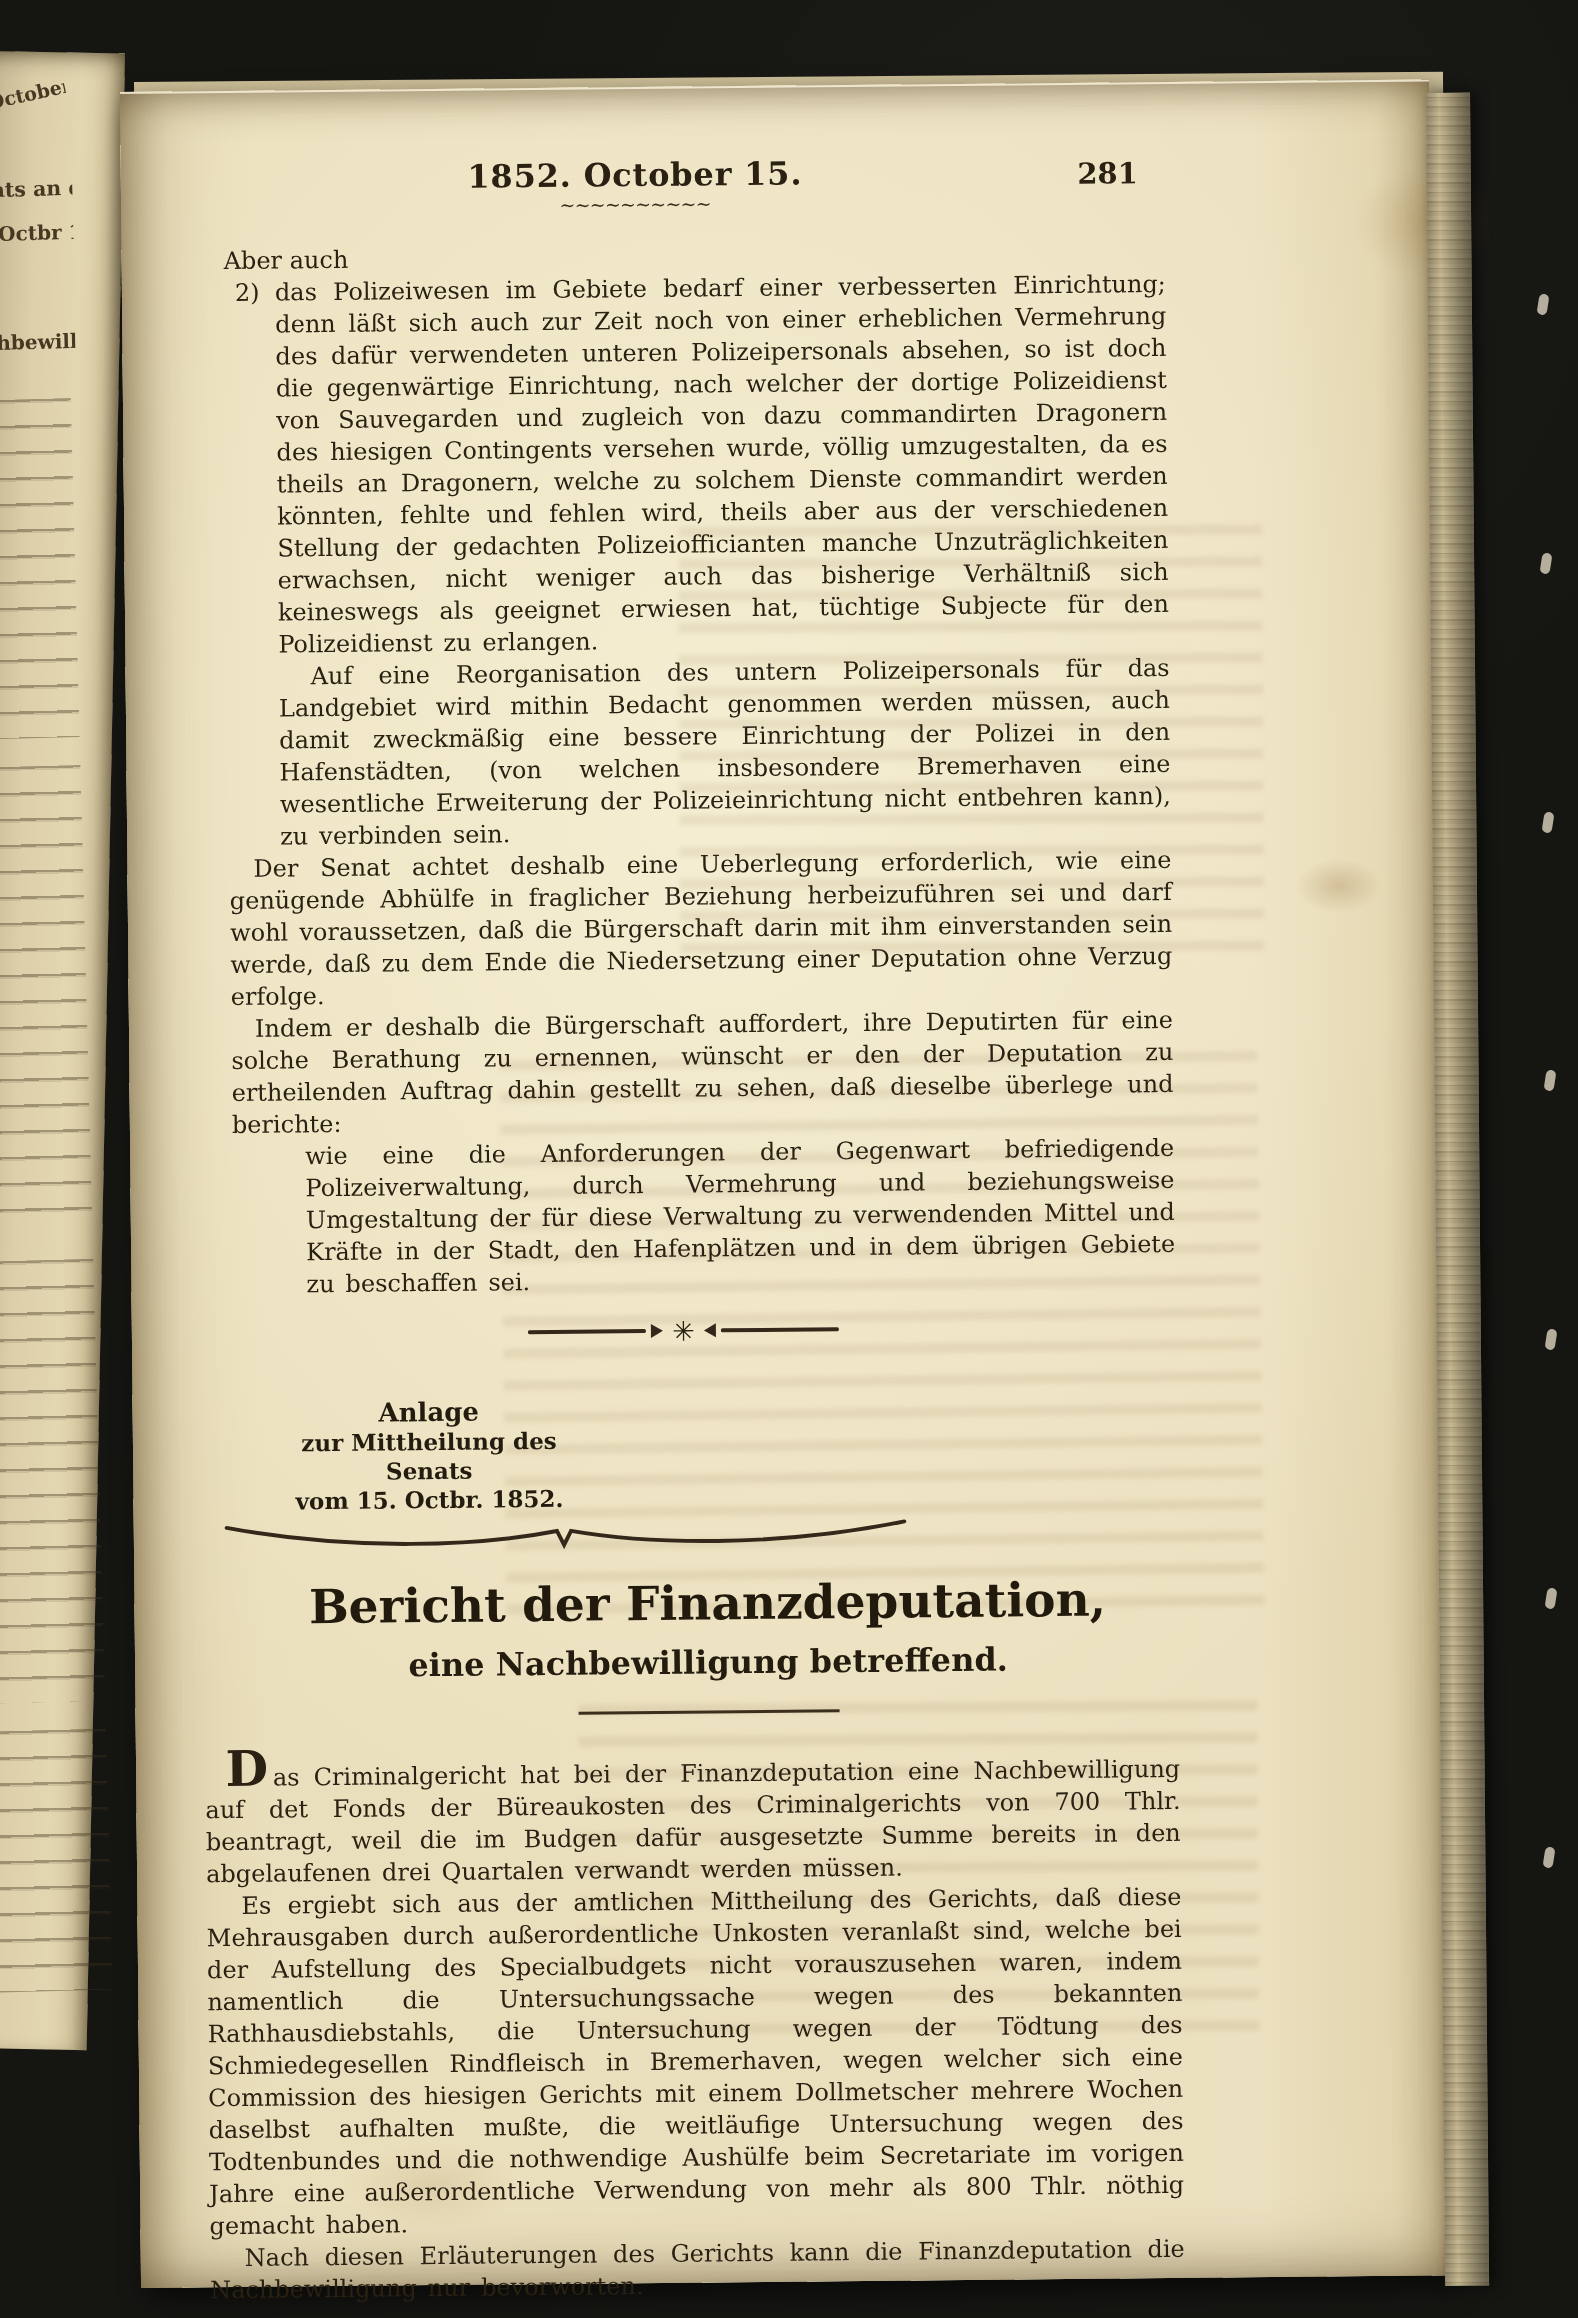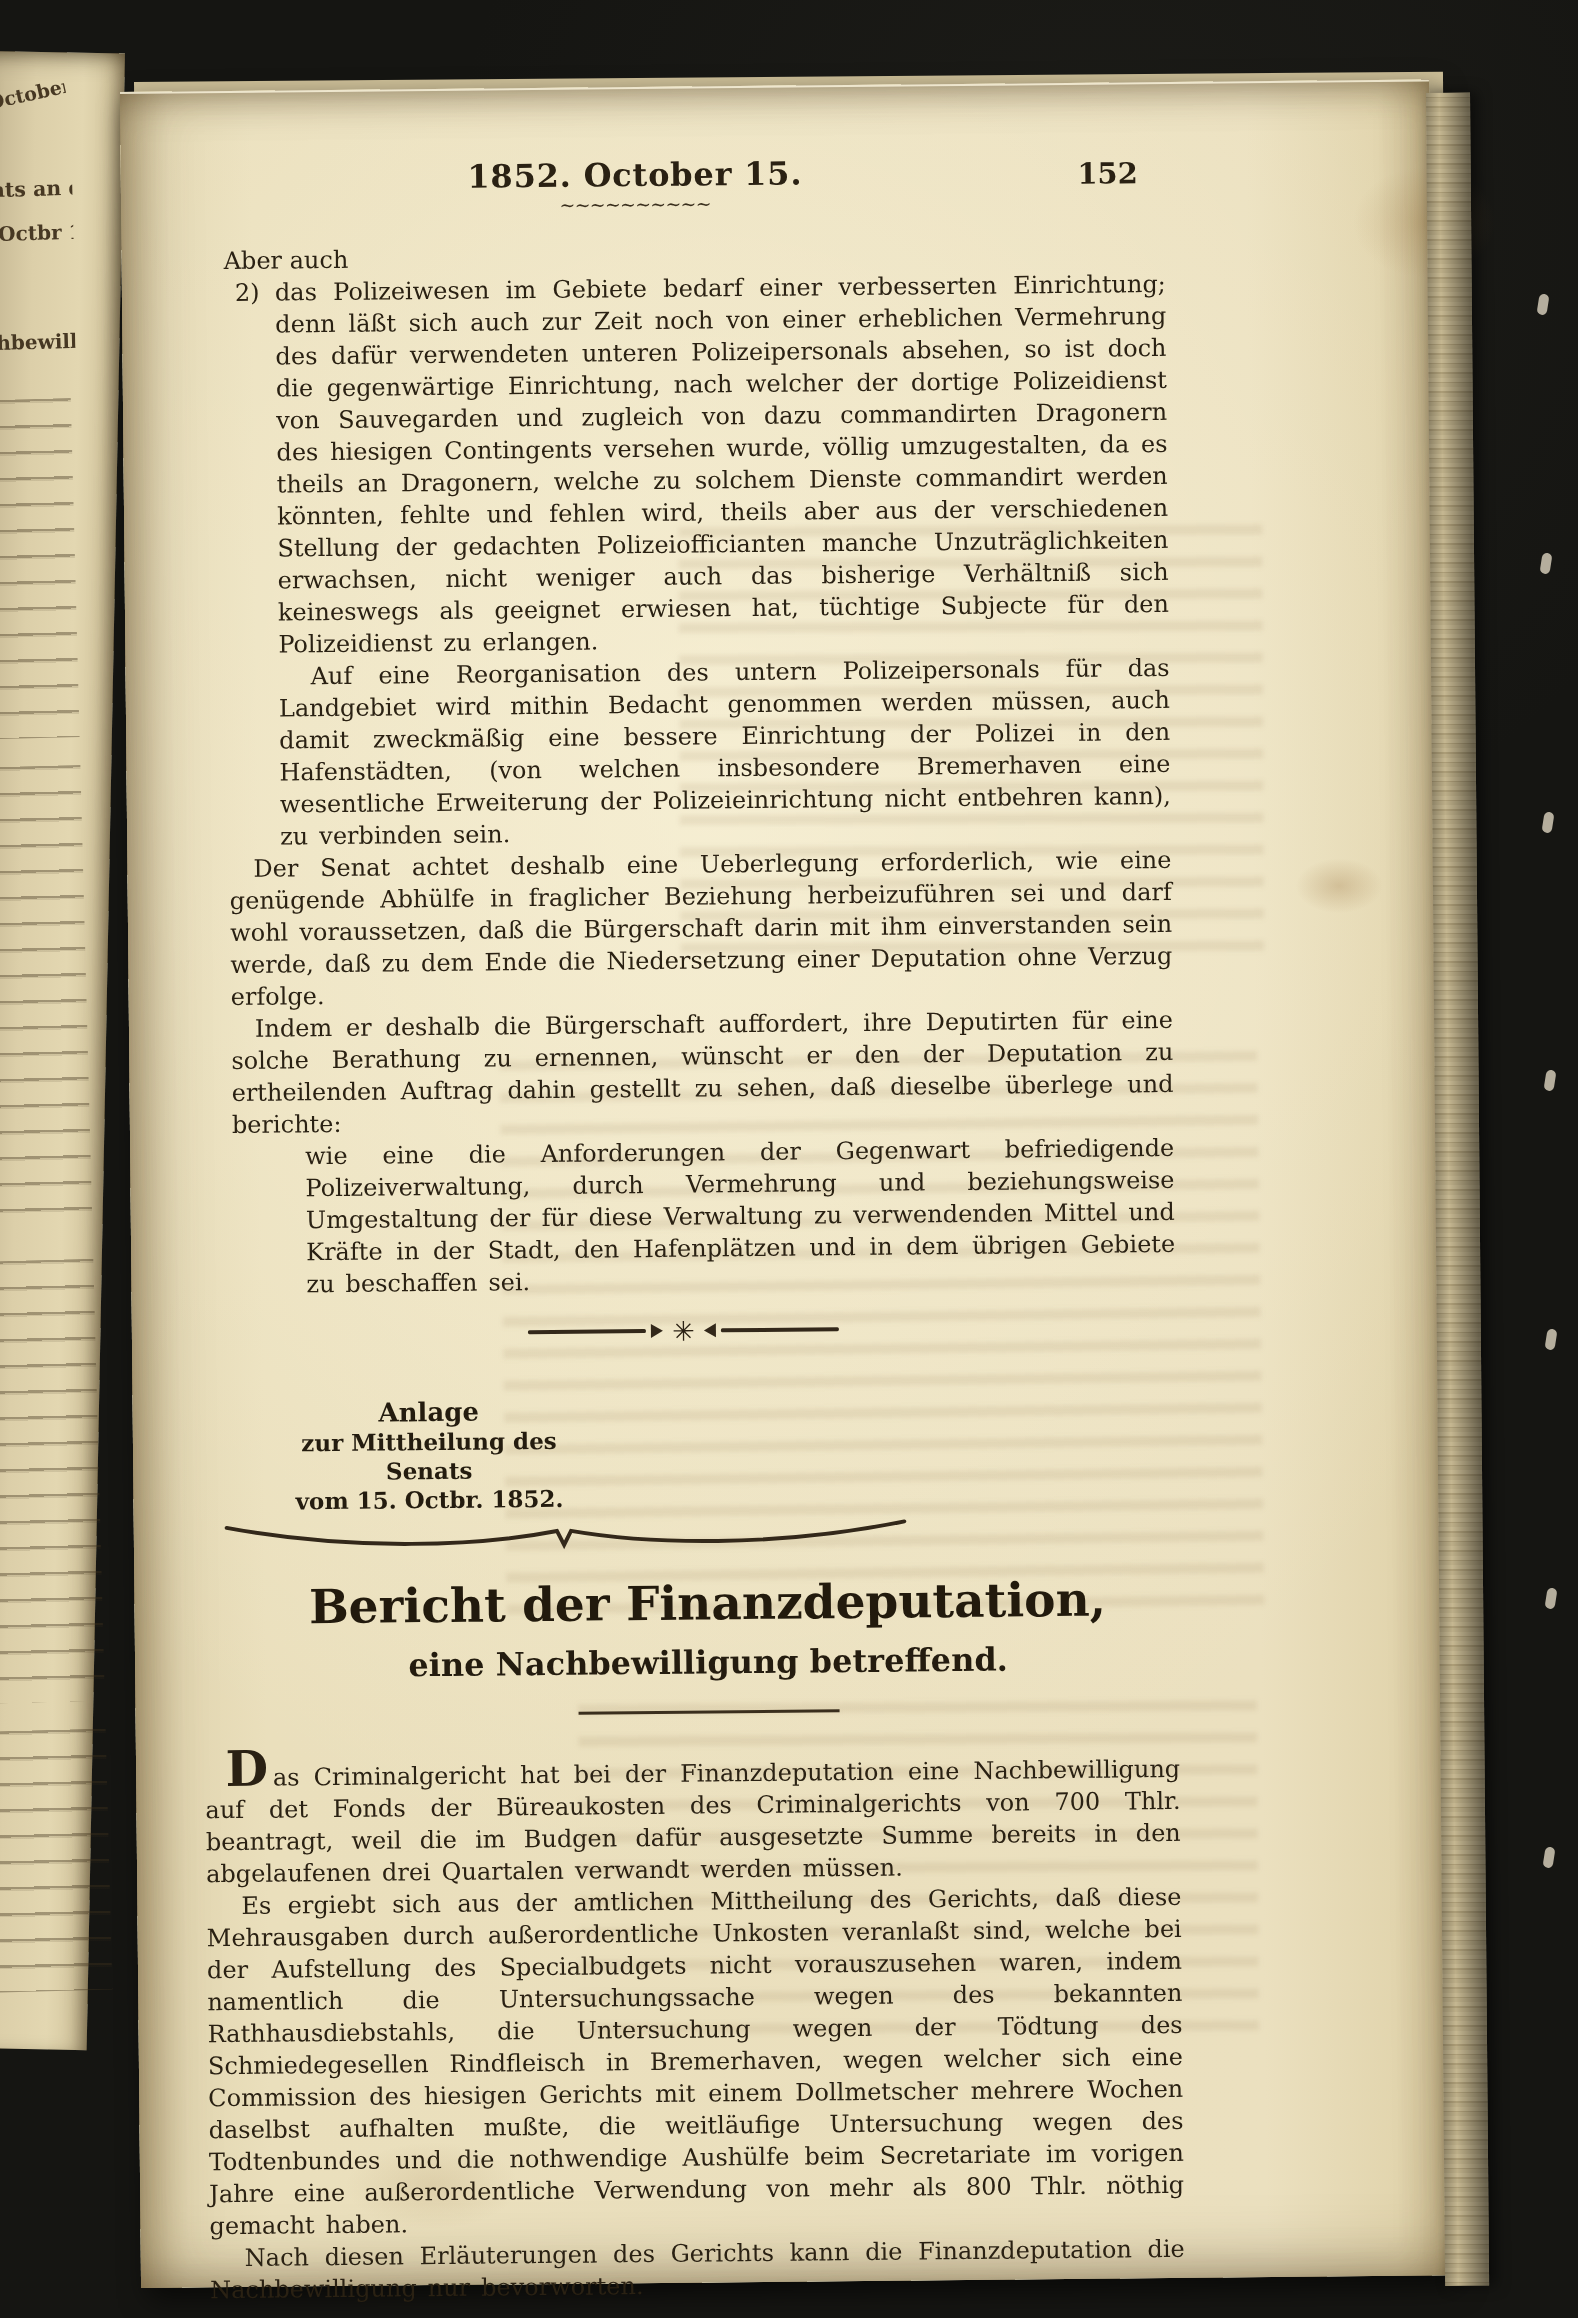--- a/index.html
+++ b/index.html
@@ -142,21 +142,21 @@
     <div class="stain stain-b"></div>
     <div class="stain stain-c"></div>
 
     <div class="content">
 
       <div class="running-head">
         <div class="head-center">
           <span class="head-date">1852. October 15.</span>
           <span class="head-squiggle">~~~~~~~~~~</span>
         </div>
-        <div class="page-number">152</div>
+        <div class="page-number">281</div>
       </div>
 
       <div class="main-col">
         <div class="intro-line">Aber auch</div>
 
         <div class="numbered">
           <div class="item-no">2)</div>
           <div class="item-body">
             <p>das Polizeiwesen im Gebiete bedarf einer verbesserten Einrichtung; denn läßt sich auch zur Zeit noch von einer erheblichen Vermehrung des dafür verwendeten unteren Polizeipersonals absehen, so ist doch die gegenwärtige Einrichtung, nach welcher der dortige Polizeidienst von Sauvegarden und zugleich von dazu commandirten Dragonern des hiesigen Contingents versehen wurde, völlig umzugestalten, da es theils an Dragonern, welche zu solchem Dienste commandirt werden könnten, fehlte und fehlen wird, theils aber aus der verschiedenen Stellung der gedachten Polizeiofficianten manche Unzuträglichkeiten erwachsen, nicht weniger auch das bisherige Verhältniß sich keineswegs als geeignet erwiesen hat, tüchtige Subjecte für den Polizeidienst zu erlangen.</p>
             <p class="indent-sm">Auf eine Reorganisation des untern Polizeipersonals für das Landgebiet wird mithin Bedacht genommen werden müssen, auch damit zweckmäßig eine bessere Einrichtung der Polizei in den Hafenstädten, (von welchen insbesondere Bremerhaven eine wesentliche Erweiterung der Polizeieinrichtung nicht entbehren kann), zu verbinden sein.</p>

